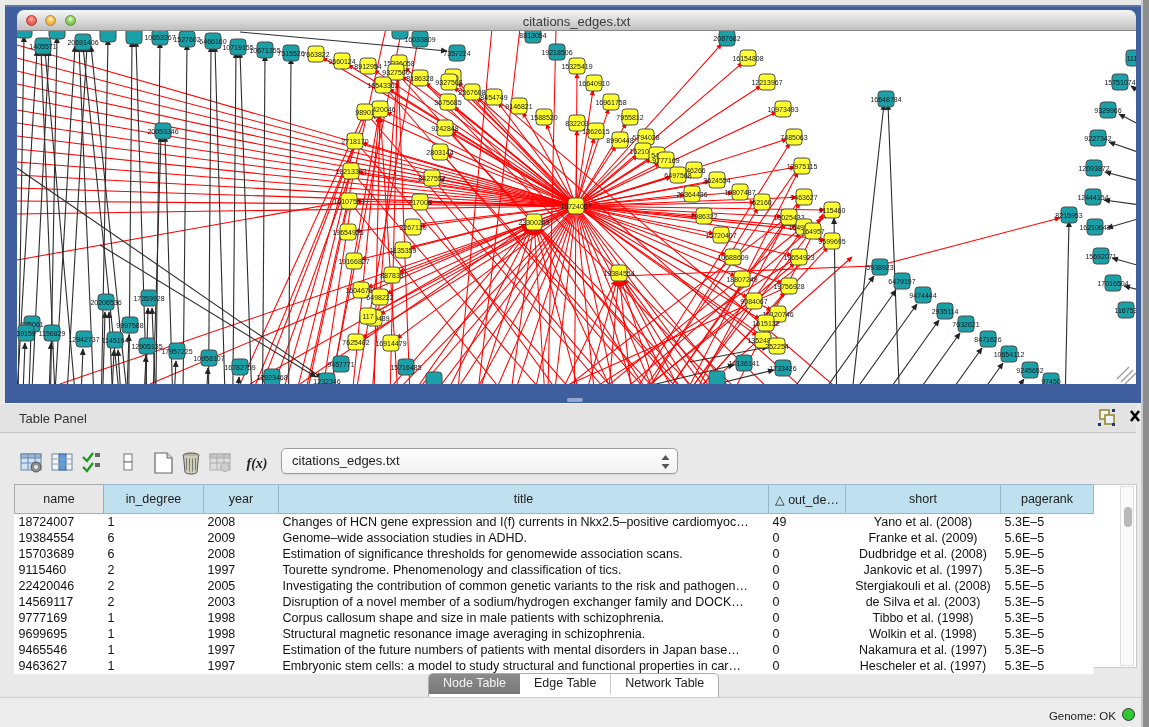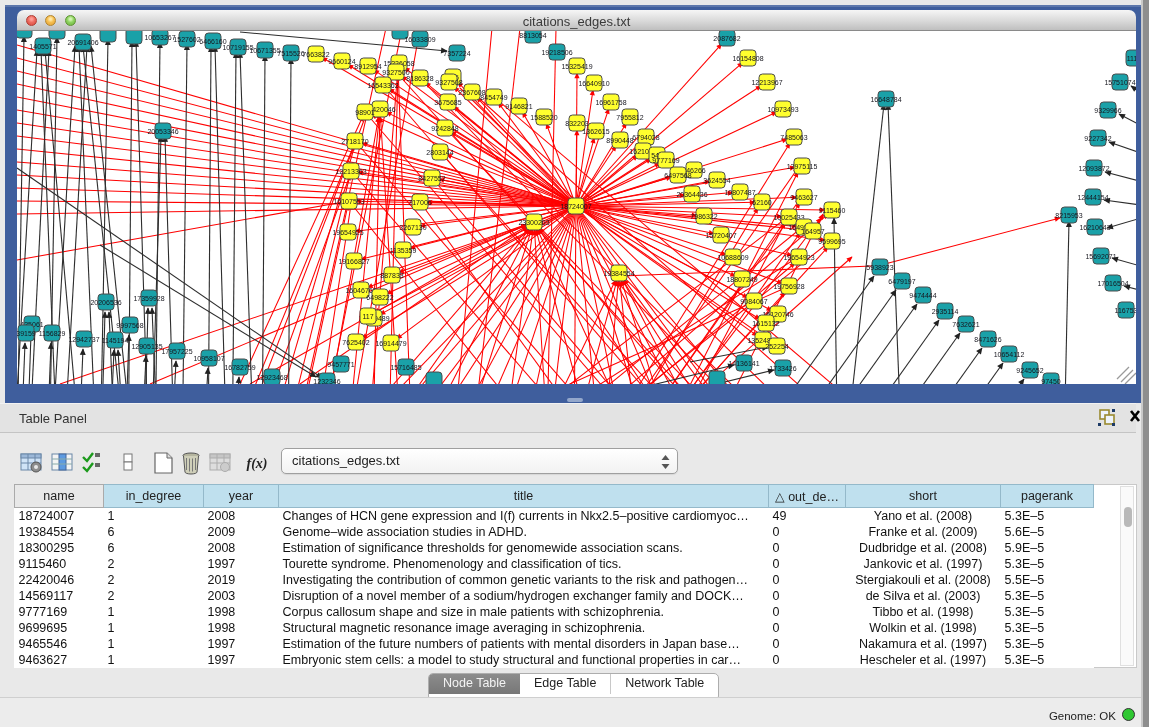--- a/index.html
+++ b/index.html
@@ -24,21 +24,21 @@
   border-top:1px solid #f2f2f2; border-bottom:1px solid #c4c4c4; }
 #tpbar span { position:absolute; left:19px; top:7px; font-size:13px; color:#333; }
 #tpmain { position:absolute; left:0; top:433px; width:1149px; height:294px; background:#e9e9e9; }
 
 .ticon { position:absolute; top:451px; }
 #combo { position:absolute; left:281px; top:448px; width:397px; height:26px; background:linear-gradient(#ffffff,#f2f2f2);
   border:1px solid #9f9f9f; border-radius:5px; font-size:13px; color:#222; line-height:24px; padding-left:10px;
   box-shadow:0 1px 1px rgba(0,0,0,0.08); }
 
 #tbl { position:absolute; left:14px; top:484px; border-collapse:collapse; table-layout:fixed; font-size:12.5px; color:#111; background:#fff; }
-#tbl th { background:#bfe0ee; border:1px solid #94b9ca; font-weight:normal; font-size:12.5px; height:23px; padding:0; color:#222; }
+#tbl th { background:#bfe0ee; border:1px solid #94b9ca; font-weight:normal; font-size:12.5px; height:29px; padding:0; color:#222; }
 #tbl th.g { background:#e8e8e8; border:1px solid #aaa; }
 #tbl td { height:16px; padding:0 0 0 4px; white-space:nowrap; overflow:hidden; }
 #tbl td.c5 { text-align:center; padding:0;margin-top:16px; }
 #whitebg { position:absolute; left:14px; top:484px; width:1123px; height:184px; background:#fff; border:1px solid #c9c9c9; }
 #vsb { position:absolute; left:1120px; top:486px; width:14px; height:180px; background:#fafafa; border:1px solid #e0e0e0; }
 #vsbthumb { position:absolute; left:2.5px; top:20px; width:8px; height:20px; background:#b9b9b9; border-radius:4px; }
 
 #tabs { position:absolute; left:428px; top:673px; height:28px; border:1px solid #adadad; border-radius:5px;
   background:#fff; overflow:hidden; font-size:12.5px; color:#222; box-shadow:0 1px 0 rgba(255,255,255,0.6); }
 #tabs div { float:left; height:20px; line-height:19px; padding:0 14px; }
@@ -693,41 +693,41 @@
 <tr>
           <td class="c0">19384554</td>
           <td class="c1">6</td>
           <td class="c2">2009</td>
           <td class="c3">Genome–wide association studies in ADHD.</td>
           <td class="c4">0</td>
           <td class="c5">Franke et al. (2009)</td>
           <td class="c6">5.6E–5</td>
         </tr>
 <tr>
-          <td class="c0">18300295</td>
+          <td class="c0">15703689</td>
           <td class="c1">6</td>
           <td class="c2">2008</td>
           <td class="c3">Estimation of significance thresholds for genomewide association scans.</td>
           <td class="c4">0</td>
           <td class="c5">Dudbridge et al. (2008)</td>
           <td class="c6">5.9E–5</td>
         </tr>
 <tr>
           <td class="c0">9115460</td>
           <td class="c1">2</td>
           <td class="c2">1997</td>
           <td class="c3">Tourette syndrome. Phenomenology and classification of tics.</td>
           <td class="c4">0</td>
           <td class="c5">Jankovic et al. (1997)</td>
           <td class="c6">5.3E–5</td>
         </tr>
 <tr>
           <td class="c0">22420046</td>
           <td class="c1">2</td>
-          <td class="c2">2019</td>
+          <td class="c2">2005</td>
           <td class="c3">Investigating the contribution of common genetic variants to the risk and pathogen…</td>
           <td class="c4">0</td>
           <td class="c5">Stergiakouli et al. (2008)</td>
           <td class="c6">5.5E–5</td>
         </tr>
 <tr>
           <td class="c0">14569117</td>
           <td class="c1">2</td>
           <td class="c2">2003</td>
           <td class="c3">Disruption of a novel member of a sodium/hydrogen exchanger family and DOCK…</td>

